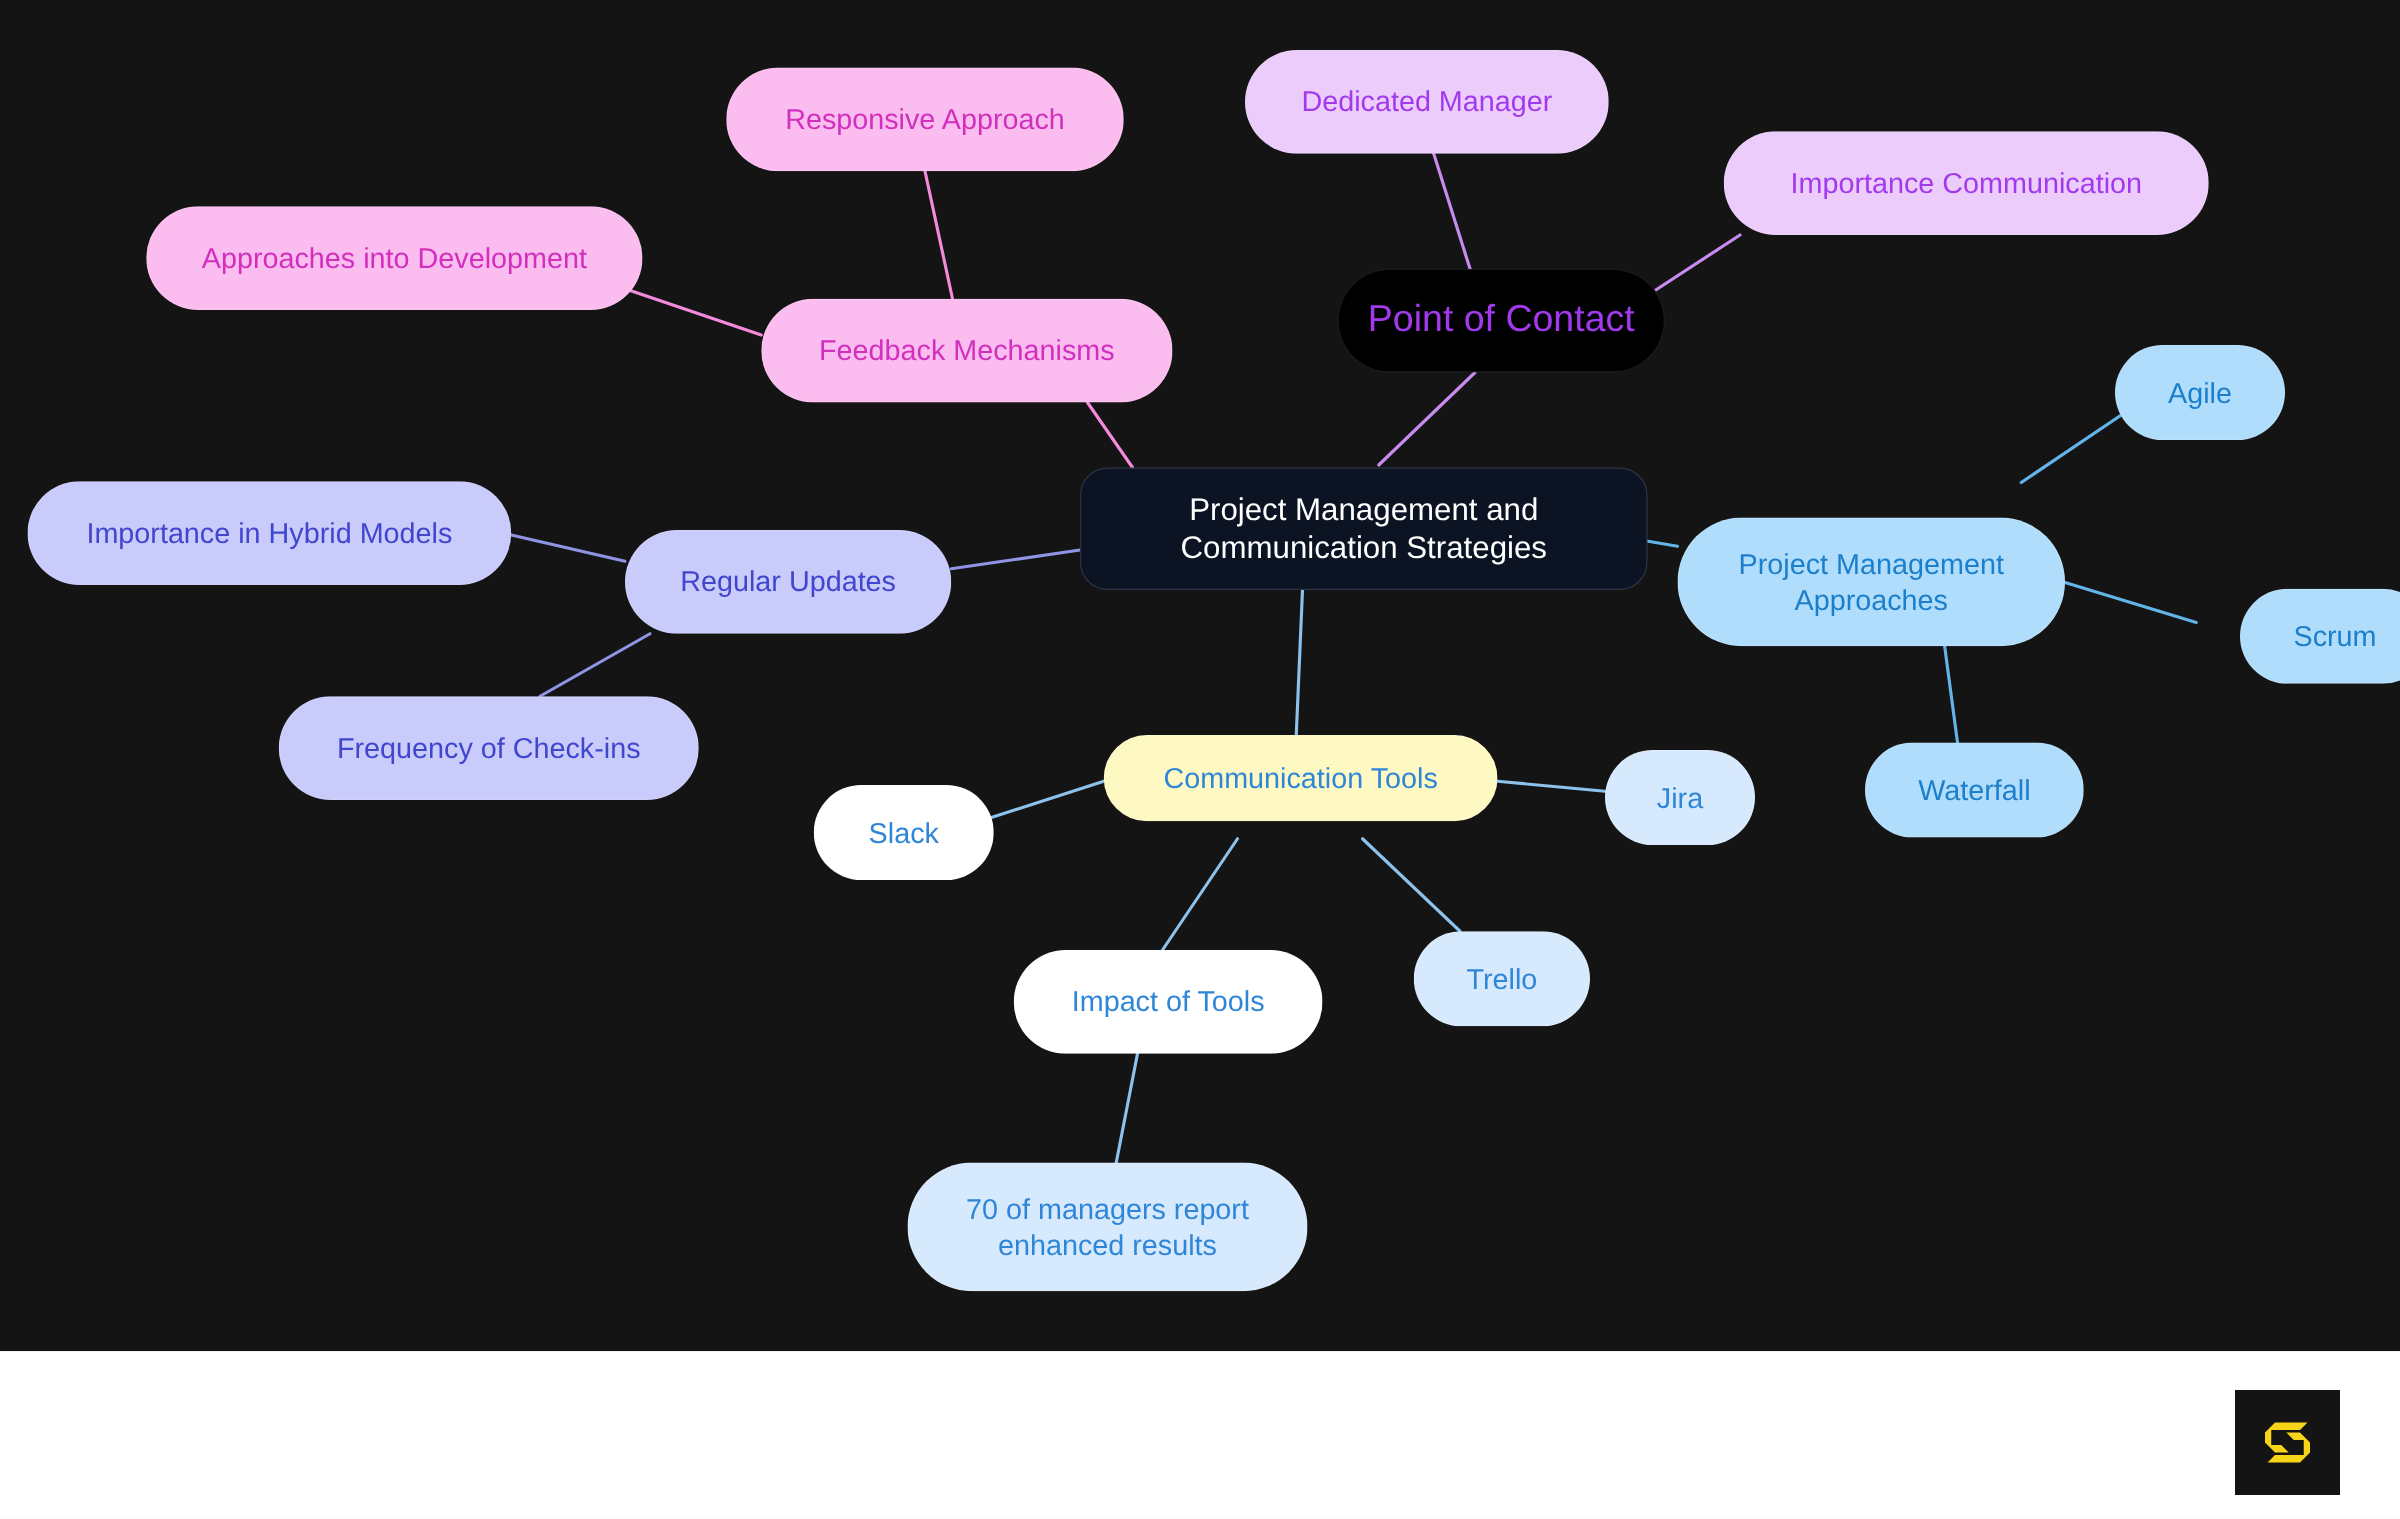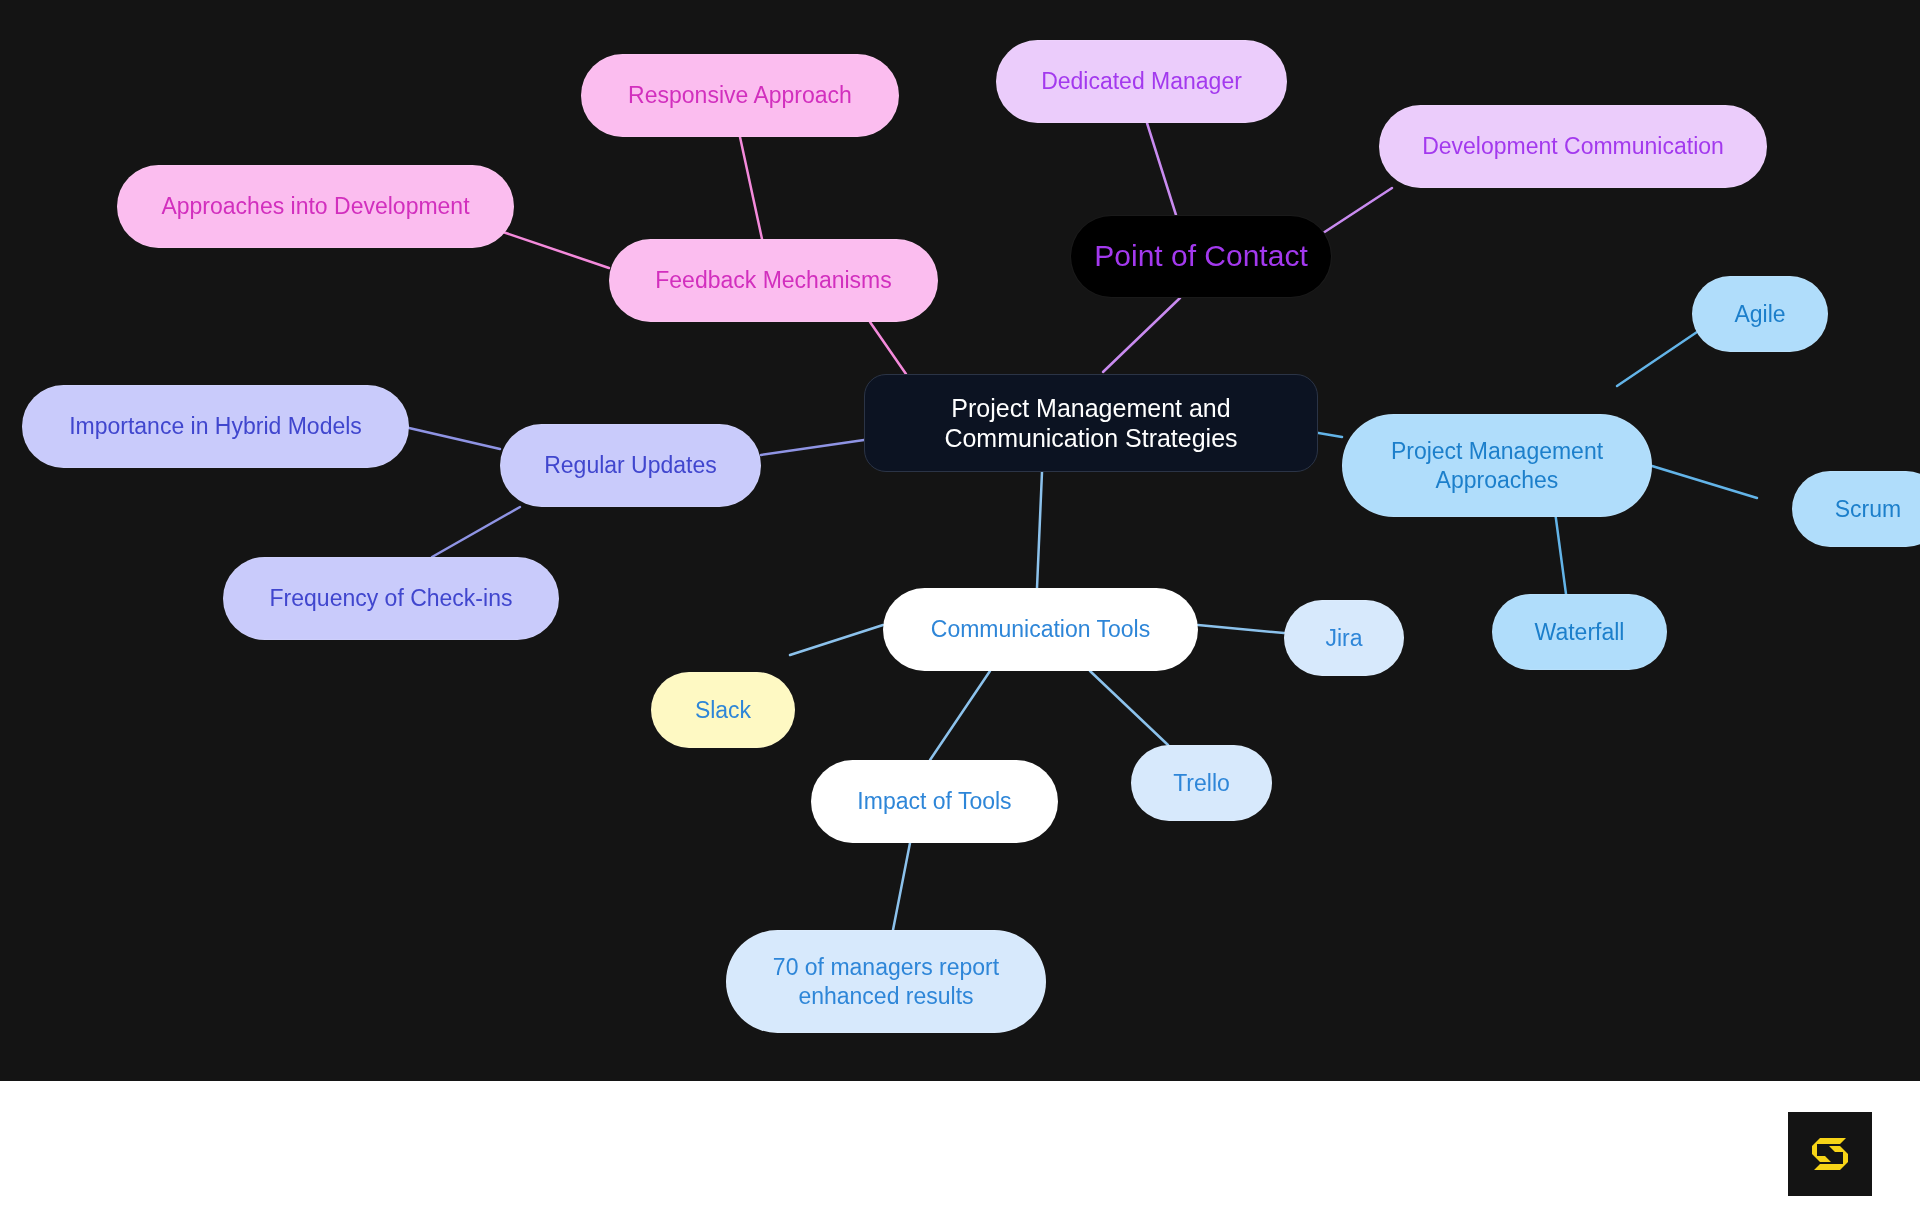--- a/index.html
+++ b/index.html
@@ -93,32 +93,32 @@
       <line x1="990" y1="671" x2="930" y2="760" stroke="#8CC2EC" stroke-width="2.5" stroke-linecap="round"></line>
       <line x1="910" y1="843" x2="893" y2="930" stroke="#8CC2EC" stroke-width="2.5" stroke-linecap="round"></line>
     </svg>
   <div id="node-layer">
       <div class="node root" style="left: 864px; top: 374px; width: 454px; height: 98px; background: rgb(12, 19, 34); color: rgb(255, 255, 255); font-size: 25px;"><span>Project Management and
 Communication Strategies</span></div>
       <div class="node" style="left: 581px; top: 54px; width: 318px; height: 83px; background: rgb(251, 189, 239); color: rgb(210, 47, 190); font-size: 23px;"><span>Responsive Approach</span></div>
       <div class="node" style="left: 117px; top: 165px; width: 397px; height: 83px; background: rgb(251, 189, 239); color: rgb(210, 47, 190); font-size: 23px;"><span>Approaches into Development</span></div>
       <div class="node" style="left: 609px; top: 239px; width: 329px; height: 83px; background: rgb(251, 189, 239); color: rgb(210, 47, 190); font-size: 23px;"><span>Feedback Mechanisms</span></div>
       <div class="node" style="left: 996px; top: 40px; width: 291px; height: 83px; background: rgb(235, 204, 251); color: rgb(163, 57, 238); font-size: 23px;"><span>Dedicated Manager</span></div>
-      <div class="node" style="left: 1379px; top: 105px; width: 388px; height: 83px; background: rgb(235, 204, 251); color: rgb(163, 57, 238); font-size: 23px;"><span>Development Communication</span></div>
+      <div class="node" style="left: 1379px; top: 105px; width: 388px; height: 83px; background: rgb(235, 204, 251); color: rgb(163, 57, 238); font-size: 23px;"><span>Importance Communication</span></div>
       <div class="node" style="left: 1070px; top: 215px; width: 262px; height: 83px; background: #000000; color: rgb(163, 57, 238); font-size: 30px;"><span>Point of Contact</span></div>
       <div class="node" style="left: 22px; top: 385px; width: 387px; height: 83px; background: rgb(201, 203, 251); color: rgb(64, 70, 206); font-size: 23px;"><span>Importance in Hybrid Models</span></div>
       <div class="node" style="left: 500px; top: 424px; width: 261px; height: 83px; background: rgb(201, 203, 251); color: rgb(64, 70, 206); font-size: 23px;"><span>Regular Updates</span></div>
       <div class="node" style="left: 223px; top: 557px; width: 336px; height: 83px; background: rgb(201, 203, 251); color: rgb(64, 70, 206); font-size: 23px;"><span>Frequency of Check-ins</span></div>
       <div class="node" style="left: 1342px; top: 386px; width: 310px; height: 103px; background: rgb(176, 221, 251); color: rgb(28, 127, 203); font-size: 23px; margin-top: 28px;"><span>Project Management
 Approaches</span></div>
       <div class="node" style="left: 1692px; top: 276px; width: 136px; height: 76px; background: rgb(176, 221, 251); color: rgb(28, 127, 203); font-size: 23px;"><span>Agile</span></div>
       <div class="node" style="left: 1792px; top: 471px; width: 152px; height: 76px; background: rgb(176, 221, 251); color: rgb(28, 127, 203); font-size: 23px;"><span>Scrum</span></div>
       <div class="node" style="left: 1492px; top: 594px; width: 175px; height: 76px; background: rgb(176, 221, 251); color: rgb(28, 127, 203); font-size: 23px;"><span>Waterfall</span></div>
-      <div class="node" style="left: 883px; top: 588px; width: 315px; height: 83px; background: #ffffff; color: rgb(46, 134, 216); font-size: 23px;"><span>Communication Tools</span></div>
-      <div class="node" style="left: 651px; top: 628px; width: 144px; height: 76px; background: #fef9c3; color: rgb(46, 134, 216); font-size: 23px; margin-top: 44px;"><span>Slack</span></div>
+      <div class="node" style="left: 883px; top: 588px; width: 315px; height: 69px; background: #fef9c3; color: rgb(46, 134, 216); font-size: 23px;"><span>Communication Tools</span></div>
+      <div class="node" style="left: 651px; top: 628px; width: 144px; height: 76px; background: #ffffff; color: rgb(46, 134, 216); font-size: 23px;"><span>Slack</span></div>
       <div class="node" style="left: 1284px; top: 600px; width: 120px; height: 76px; background: rgb(215, 233, 252); color: rgb(46, 134, 216); font-size: 23px;"><span>Jira</span></div>
       <div class="node" style="left: 1131px; top: 745px; width: 141px; height: 76px; background: rgb(215, 233, 252); color: rgb(46, 134, 216); font-size: 23px;"><span>Trello</span></div>
       <div class="node" style="left: 811px; top: 760px; width: 247px; height: 83px; background: #ffffff; color: rgb(46, 134, 216); font-size: 23px;"><span>Impact of Tools</span></div>
       <div class="node" style="left: 726px; top: 930px; width: 320px; height: 103px; background: rgb(215, 233, 252); color: rgb(46, 134, 216); font-size: 23px;"><span>70 of managers report
 enhanced results</span></div>
     </div>
 </div>
 
 <div id="white-band"></div>
 

